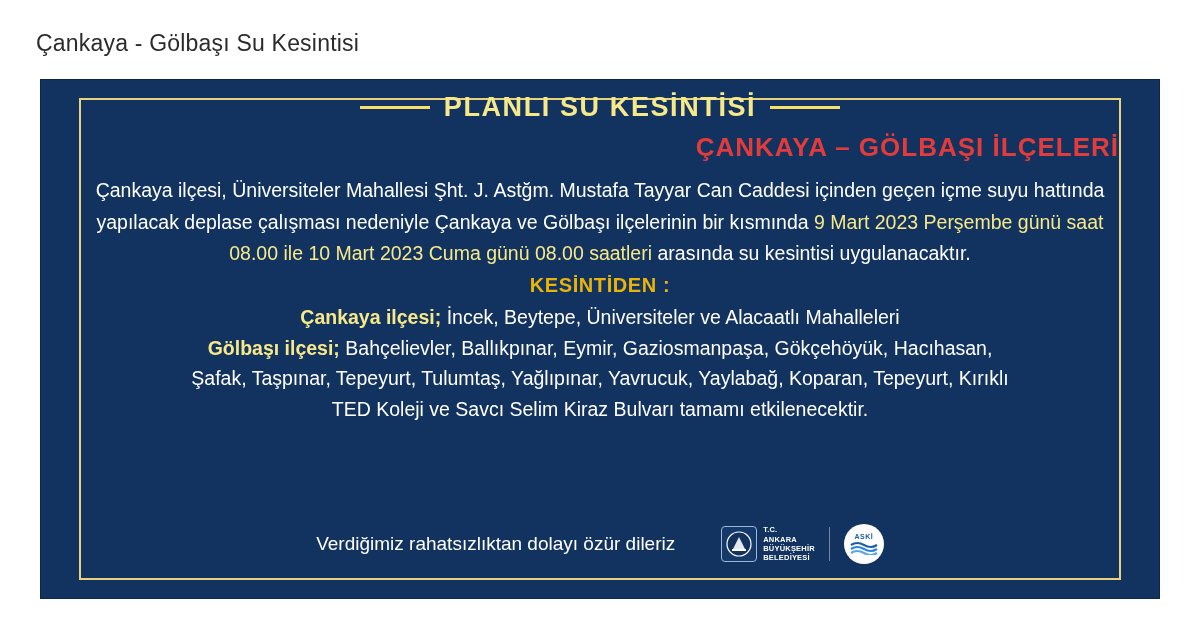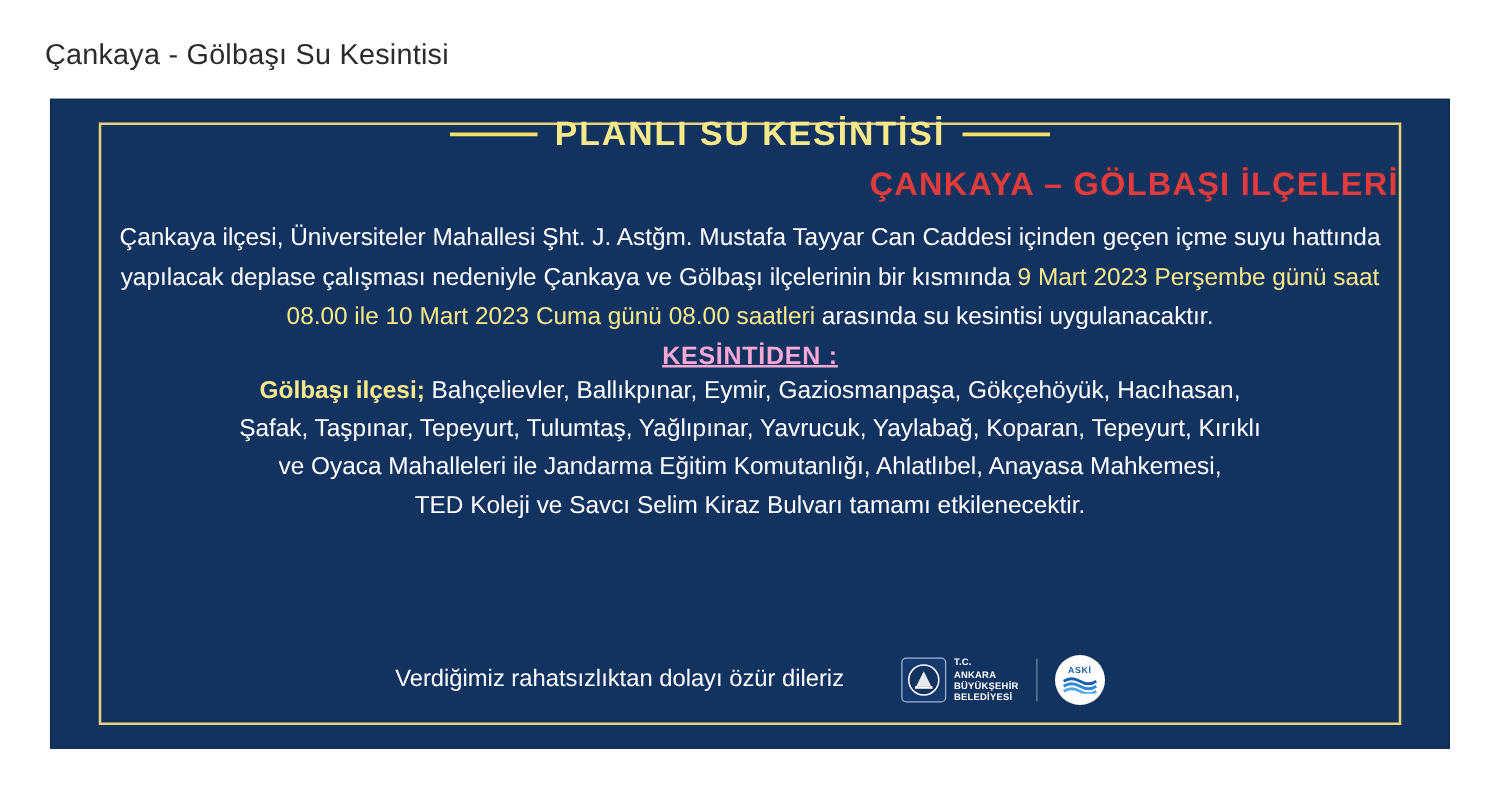--- a/index.html
+++ b/index.html
@@ -82,26 +82,25 @@
     color: #ffffff;
     font-size: 19.5px;
     line-height: 1.62;
     margin-top: 12px;
   }
   .body-text .hl {
     color: #f7e98a;
   }
 
   .kesintiden {
-    color: #f9a8d4;
+    color: #eab308;
     font-size: 20px;
     font-weight: bold;
     letter-spacing: 0.6px;
     margin-top: 4px;
-    text-decoration: underline;
   }
 
   .list-line {
     color: #ffffff;
     font-size: 19.5px;
     line-height: 1.58;
   }
   .list-line .lbl {
     color: #f7e98a;
     font-weight: bold;
@@ -199,27 +198,29 @@
     </div>
 
     <div class="h-sub">ÇANKAYA – GÖLBAŞI İLÇELERİ</div>
 
     <div class="body-text">
       <span>Çankaya ilçesi, Üniversiteler Mahallesi Şht. J. Astğm. Mustafa Tayyar Can Caddesi içinden geçen içme suyu hattında yapılacak deplase çalışması nedeniyle Çankaya ve Gölbaşı ilçelerinin bir kısmında </span><span class="hl">9 Mart 2023 Perşembe günü saat 08.00 ile 10 Mart 2023 Cuma günü 08.00 saatleri</span><span> arasında su kesintisi uygulanacaktır.</span>
     </div>
 
     <div class="kesintiden">KESİNTİDEN :</div>
 
+    <div class="list-line first">
+      <span class="lbl">Çankaya ilçesi;</span><span> İncek, Beytepe, Üniversiteler ve Alacaatlı Mahalleleri</span>
+    </div>
 
     <div class="list-line">
       <span class="lbl">Gölbaşı ilçesi;</span><span> Bahçelievler, Ballıkpınar, Eymir, Gaziosmanpaşa, Gökçehöyük, Hacıhasan,</span>
     </div>
 
     <div class="list-line">Şafak, Taşpınar, Tepeyurt, Tulumtaş, Yağlıpınar, Yavrucuk, Yaylabağ, Koparan, Tepeyurt, Kırıklı</div>
-    <div class="list-line">ve Oyaca Mahalleleri ile Jandarma Eğitim Komutanlığı, Ahlatlıbel, Anayasa Mahkemesi,</div>
     <div class="list-line">TED Koleji ve Savcı Selim Kiraz Bulvarı tamamı etkilenecektir.</div>
   </div>
 
   <div class="footer">
     <div class="apology">Verdiğimiz rahatsızlıktan dolayı özür dileriz</div>
 
     <div class="logos">
       <div class="logo-abb">
         <div class="abb-crest">
           <svg width="26" height="26" viewBox="0 0 26 26" aria-hidden="true">

